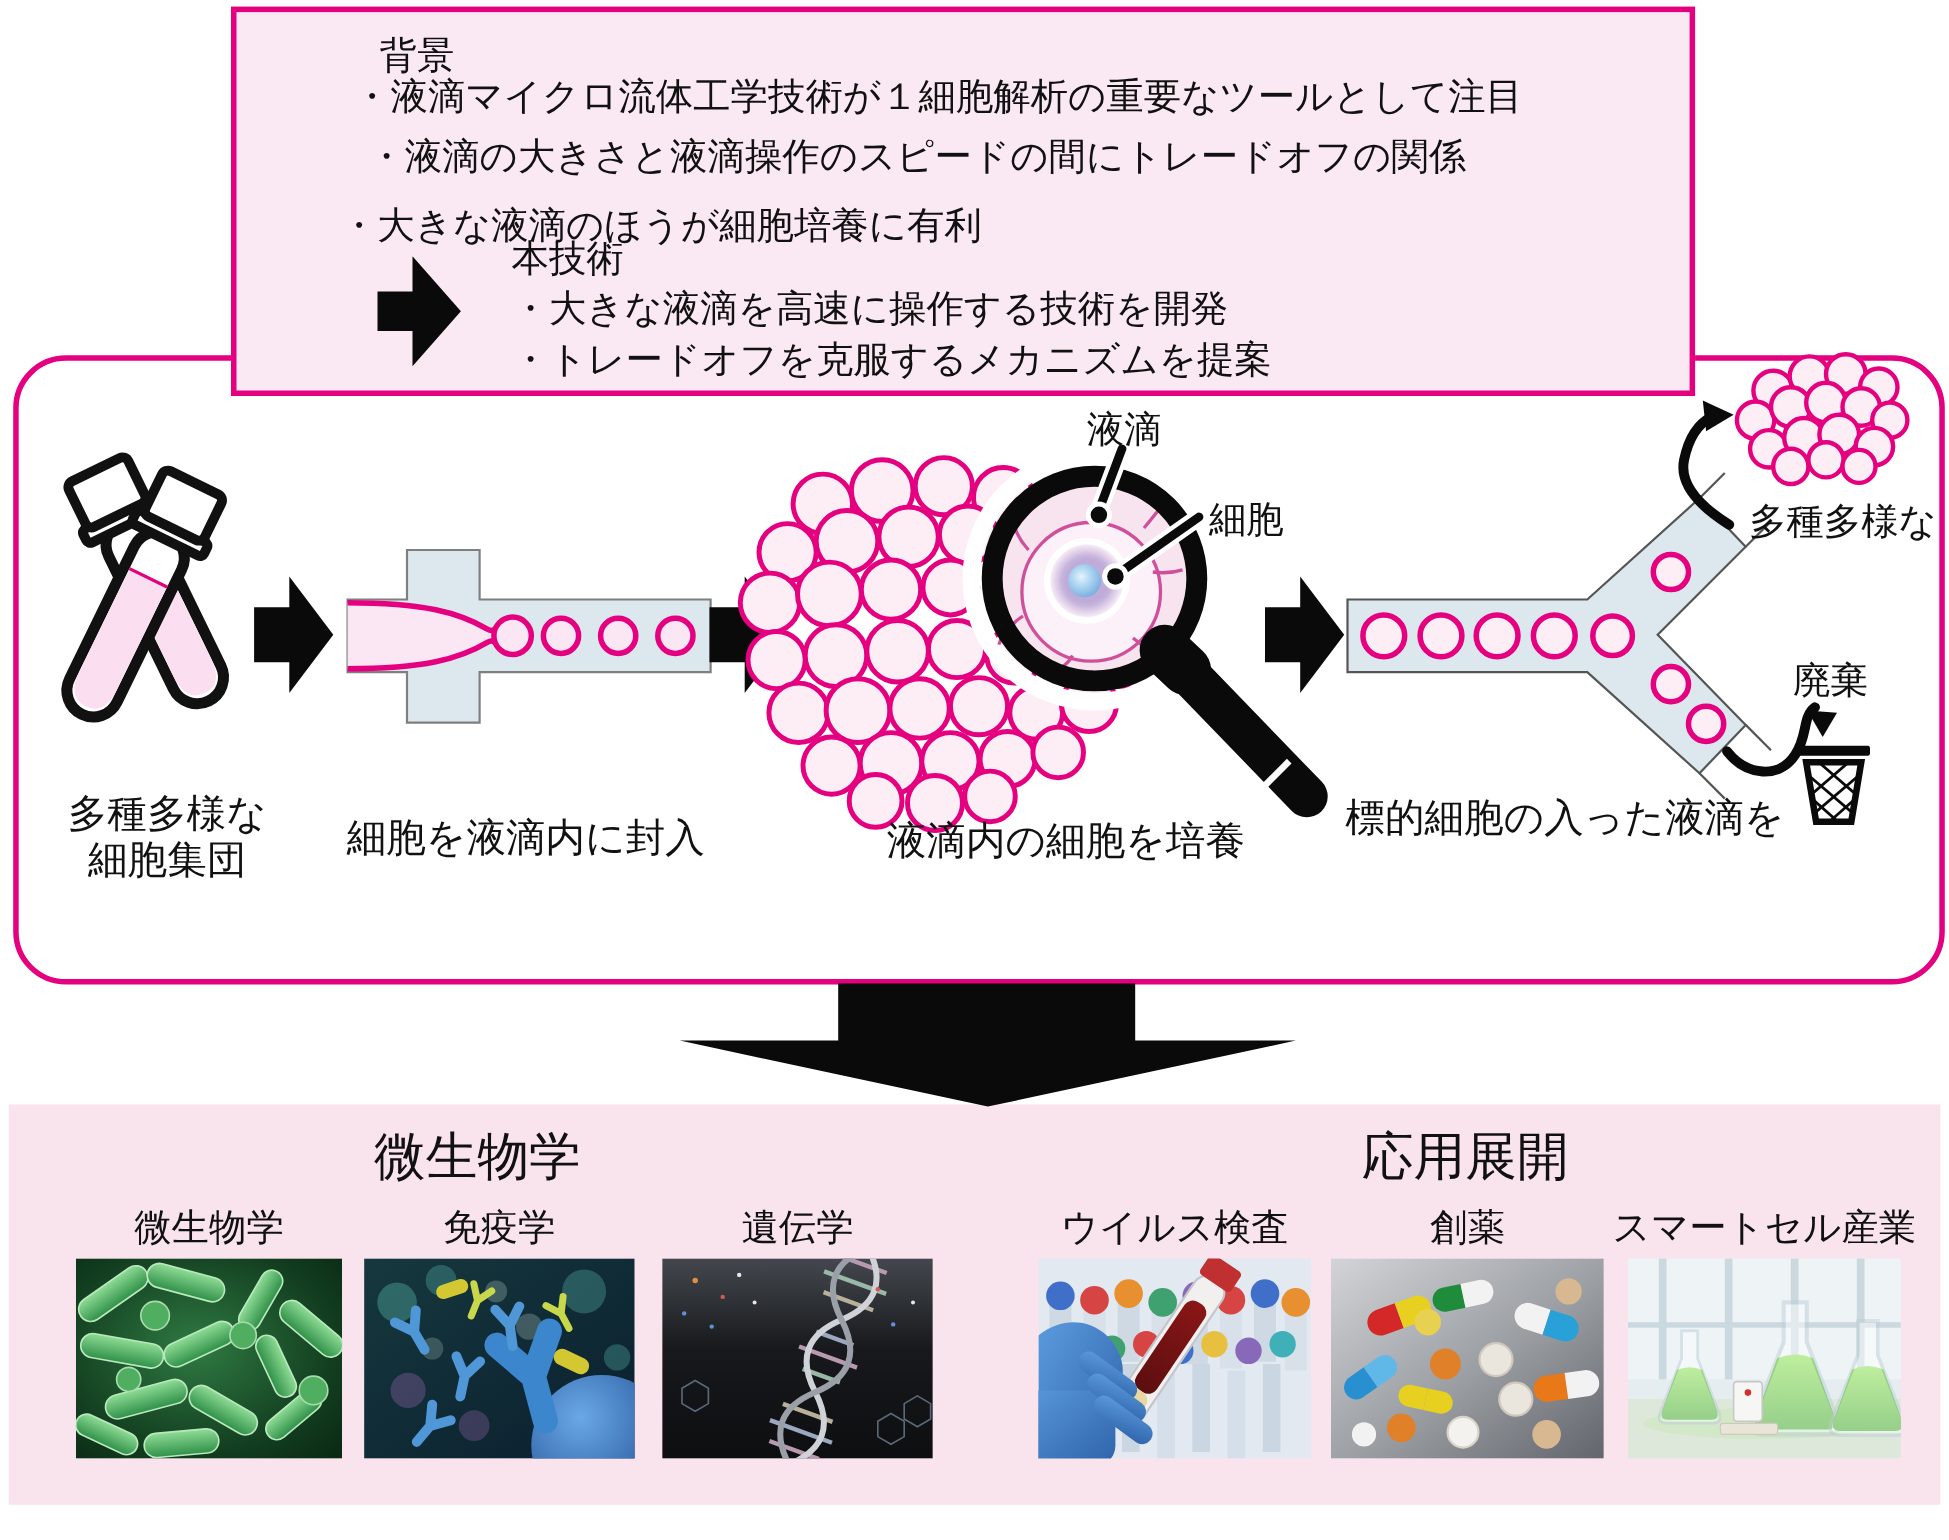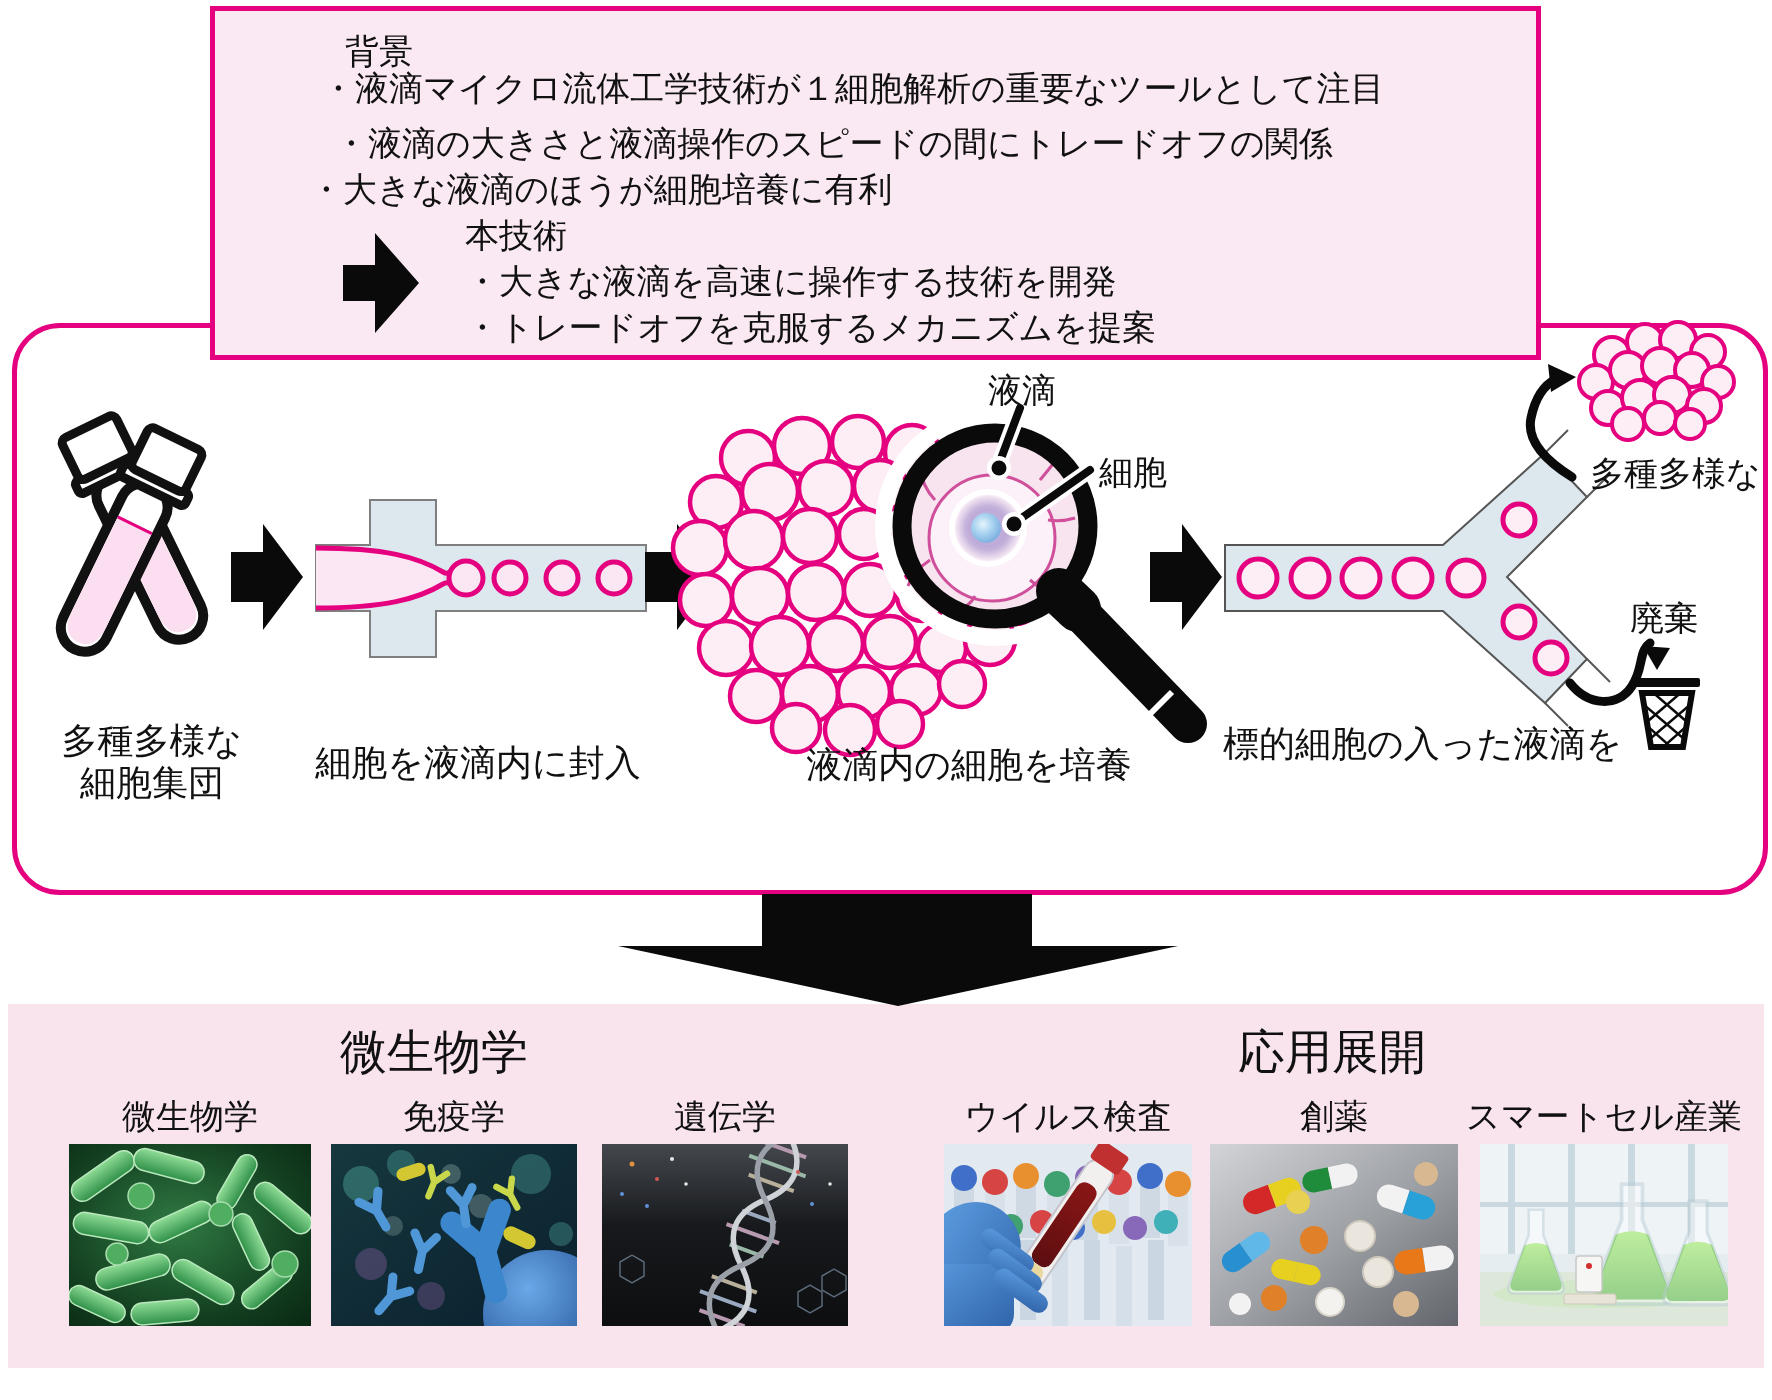--- a/index.html
+++ b/index.html
@@ -22,21 +22,21 @@
 </style>
 </head>
 <body>
 
 <div id="mid-box"></div>
 
 <div id="top-box">
   <div class="abs t34" style="left:130px;top:20px;text-align:right;">背景</div>
   <div class="abs t34" style="left:94px;top:57px;margin-left:12px;">・液滴マイクロ流体工学技術が１細胞解析の重要なツールとして注目</div>
   <div class="abs t34" style="left:94px;top:112px;margin-left:25px;">・液滴の大きさと液滴操作のスピードの間にトレードオフの関係</div>
-  <div class="abs t34" style="left:94px;top:158px;">・大きな液滴のほうが細胞培養に有利</div>
+  <div class="abs t34" style="left:94px;top:174px;">・大きな液滴のほうが細胞培養に有利</div>
   <svg class="abs" style="left:128px;top:222px;" width="78" height="106">
     <polygon points="0,32 32,32 32,0 76,50 32,100 32,68 0,68" fill="#0a0a0a"></polygon>
   </svg>
   <div class="abs t34" style="left:250px;top:204px;">本技術</div>
   <div class="abs t34" style="left:250px;top:250px;text-align:center;">・大きな液滴を高速に操作する技術を開発</div>
   <div class="abs t34" style="left:250px;top:296px;">・トレードオフを克服するメカニズムを提案</div>
 </div>
 
 <div id="bottom-panel"></div>
 

